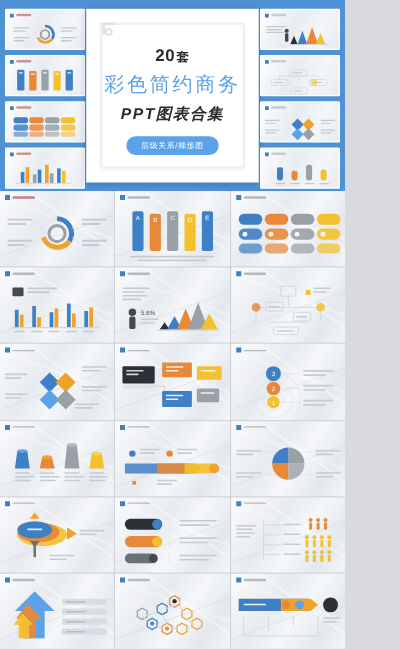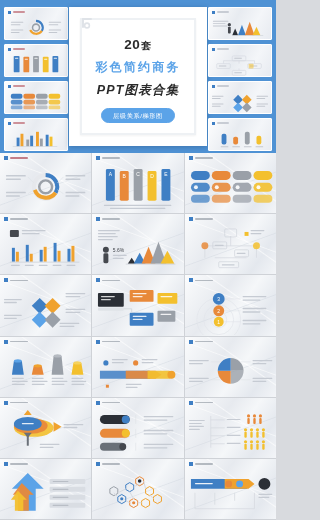--- a/index.html
+++ b/index.html
@@ -37,21 +37,21 @@
     border:2.2px solid #eef1f4;box-shadow:0 1px 2px rgba(0,0,0,.05);
   }
   .hero-card .clip{
     position:absolute;left:12px;top:10px;width:18px;height:16px;z-index:4;
   }
   .hero-title-wrap{
     position:absolute;left:0;right:0;top:30px;text-align:center;z-index:5;
   }
   .t-20{font-size:13.5px;font-weight:bold;color:#2b2b2b;letter-spacing:.5px;line-height:16px;}
   .t-20 .tao{font-size:10px;font-weight:bold;margin-left:1px;}
-  .t-color{font-size:12px;font-weight:bold;color:#5ba3e8;letter-spacing:2.2px;line-height:19px;margin-top:4px;text-align:center;}
+  .t-color{font-size:16px;font-weight:normal;color:#5ba3e8;letter-spacing:2.2px;line-height:19px;margin-top:4px;text-align:center;}
   .t-ppt{font-size:12.5px;font-weight:bold;color:#2b2b2b;letter-spacing:1.2px;line-height:19px;margin-top:4px;font-style:italic;}
   .pill{
     margin:8px auto 0;display:inline-block;padding:2px 11px;border:1.1px solid #5ba3e8;
     border-radius:9px;background:#5ba3e8;color:#fff;font-size:6.2px;letter-spacing:.6px;
     line-height:9px;
   }
 
   
   .art{position:absolute;left:0;right:0;top:7px;bottom:2px;z-index:2;}
 

